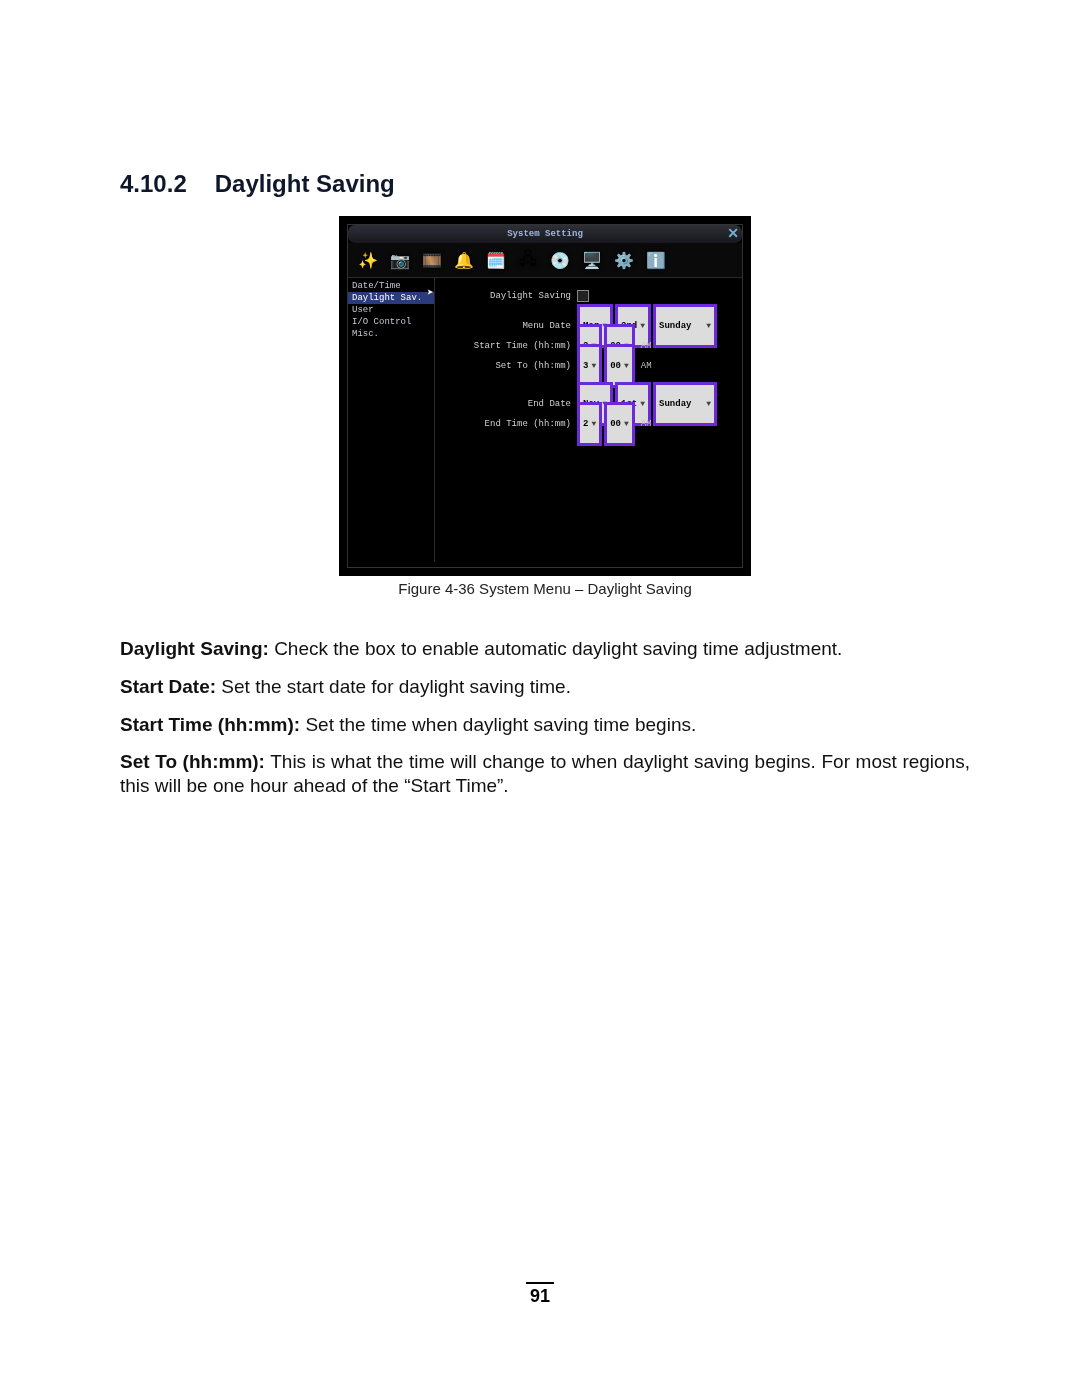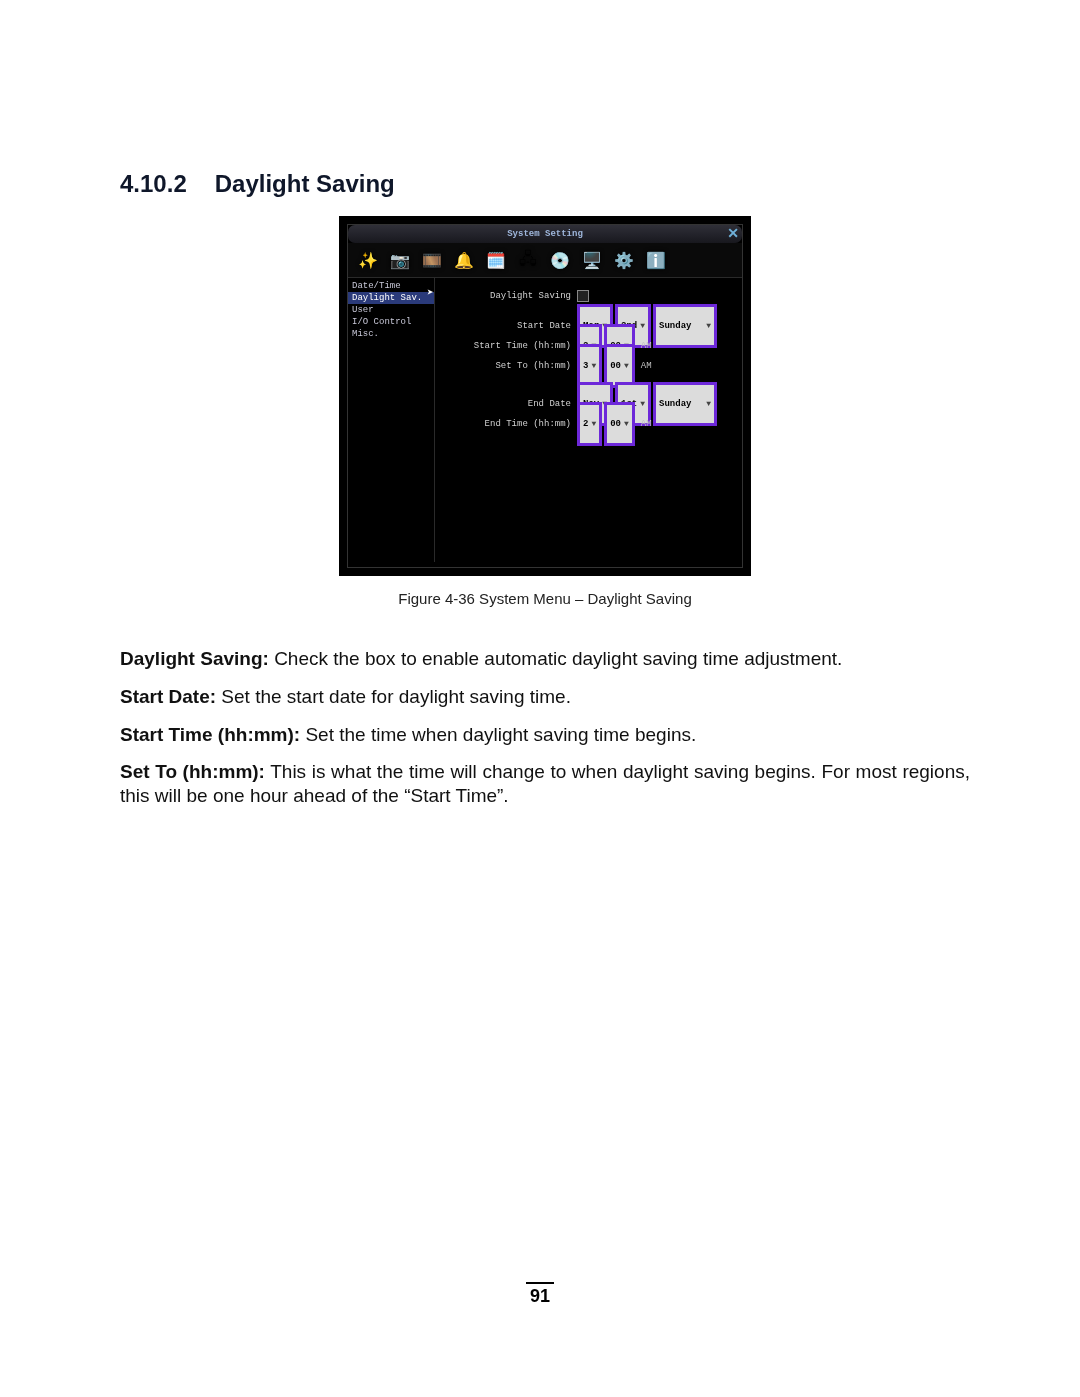--- a/index.html
+++ b/index.html
@@ -140,21 +140,21 @@
     left: 79px;
     top: 61px;
     color: #fff;
     font-size: 11px;
     pointer-events: none;
   }
   .figcap {
     text-align: center;
     font-size: 15px;
     color: #222;
-    margin: 10px 0 40px 0;
+    margin: 0 0 40px 0;
   }
   .para {
     font-size: 19px;
     color: #111;
     line-height: 1.25;
     margin: 0 0 14px 0;
     text-align: justify;
   }
   .pagenum {
     position: absolute;
@@ -208,21 +208,21 @@
             <div>Misc.</div>
             <span class="cursor-arrow">➤</span>
           </div>
           <div class="ss-form">
             <div class="frow">
               <div class="flabel">Daylight Saving</div>
               <span class="fcheck"></span>
             </div>
             <div style="height:10px"></div>
             <div class="frow">
-              <div class="flabel">Start Date</div>
+              <div class="flabel">Menu Date</div>
               <span class="fbox">
                   <span>Mar</span>
                   <span class="arrow">▼</span>
                 </span>
               <span class="fbox">
                   <span>2nd</span>
                   <span class="arrow">▼</span>
                 </span>
               <span class="fbox" style="width:52px">
                   <span>Sunday</span>

